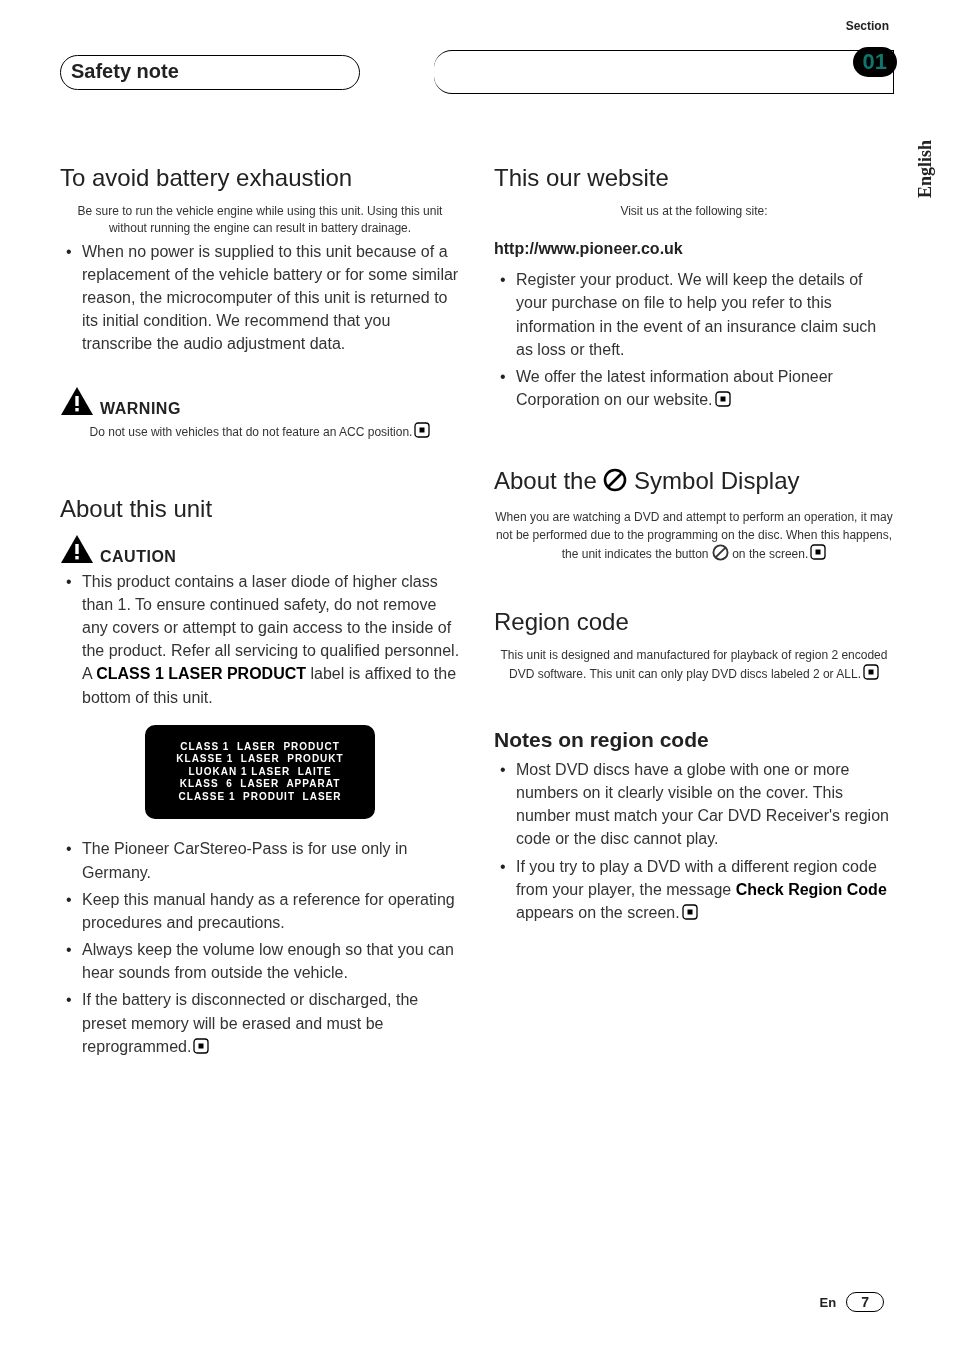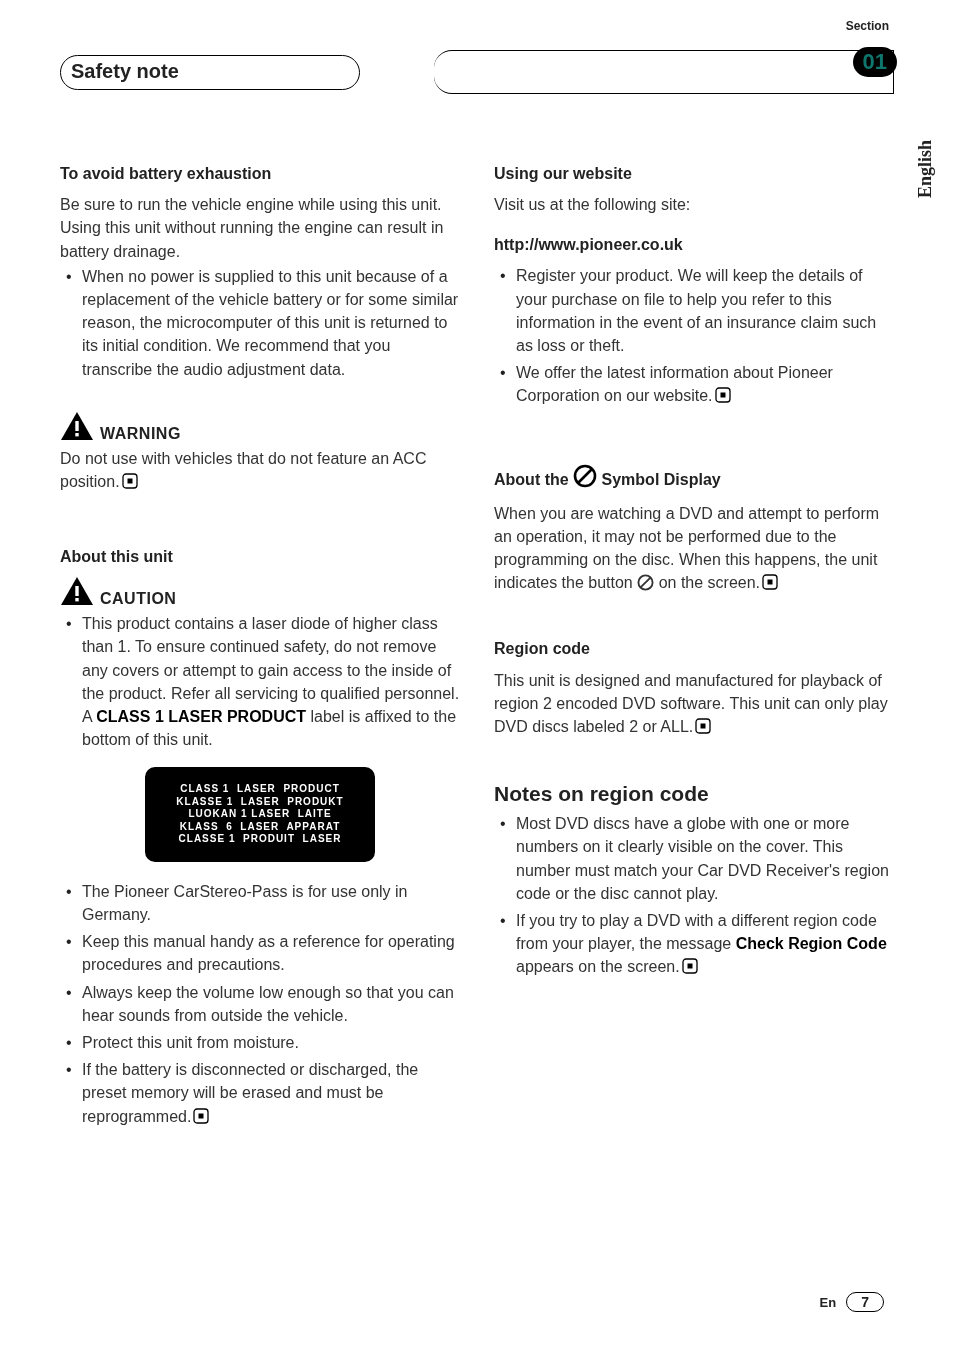--- a/index.html
+++ b/index.html
@@ -80,37 +80,38 @@
   }
   .cols {
     display: flex;
     gap: 34px;
   }
   .col {
     flex: 1;
     min-width: 0;
   }
   h2.section-heading {
-    font-weight: 700;
-    font-size: 16px;
+    font-weight: 400;
+    font-size: 24px;
     margin-bottom: 10px;
     margin-top: 0;
     line-height: 1.2;
   }
   h2.subheading {
     font-weight: 900;
     font-size: 21px;
     margin-bottom: 6px;
     margin-top: 0;
   }
   p.body {
-    font-size: 16px;
+    font-size: 12px;
     line-height: 1.45;
     margin-bottom: 2px;
     color: #333;
+    text-align: center;
   }
   p.linkline {
     font-size: 16px;
     font-weight: 700;
     margin-top: 20px;
     margin-bottom: 10px;
   }
   ul.bullets {
     list-style: none;
     padding-left: 0;
@@ -270,34 +271,33 @@
         <div>KLASSE 1  LASER  PRODUKT</div>
         <div>LUOKAN 1 LASER  LAITE</div>
         <div>KLASS  6  LASER  APPARAT</div>
         <div>CLASSE 1  PRODUIT  LASER</div>
       </div>
 
       <ul class="bullets">
         <li>The Pioneer CarStereo-Pass is for use only in Germany.</li>
         <li>Keep this manual handy as a reference for operating procedures and precautions.</li>
         <li>Always keep the volume low enough so that you can hear sounds from outside the vehicle.</li>
-        <li>Protect this unit from moisture.</li>
         <li>
           <span>If the battery is disconnected or discharged, the preset memory will be erased and must be reprogrammed.</span><span class="end-icon"><svg width="16" height="16" viewBox="0 0 16 16">
                 <rect x="1" y="1" width="14" height="14" rx="3" fill="none" stroke="#000" stroke-width="1.3"></rect>
                 <rect x="5.5" y="5.5" width="5" height="5" fill="#000"></rect>
               </svg></span>
         </li>
       </ul>
 
     </div>
 
     <div class="col">
 
-      <h2 class="section-heading">Using our website</h2>
+      <h2 class="section-heading">This our website</h2>
       <p class="body">Visit us at the following site:</p>
       <p class="linkline">http://www.pioneer.co.uk</p>
       <ul class="bullets">
         <li>Register your product. We will keep the details of your purchase on file to help you refer to this information in the event of an insurance claim such as loss or theft.</li>
         <li>
           <span>We offer the latest information about Pioneer Corporation on our website.</span><span class="end-icon"><svg width="16" height="16" viewBox="0 0 16 16">
                 <rect x="1" y="1" width="14" height="14" rx="3" fill="none" stroke="#000" stroke-width="1.3"></rect>
                 <rect x="5.5" y="5.5" width="5" height="5" fill="#000"></rect>
               </svg></span>
         </li>

